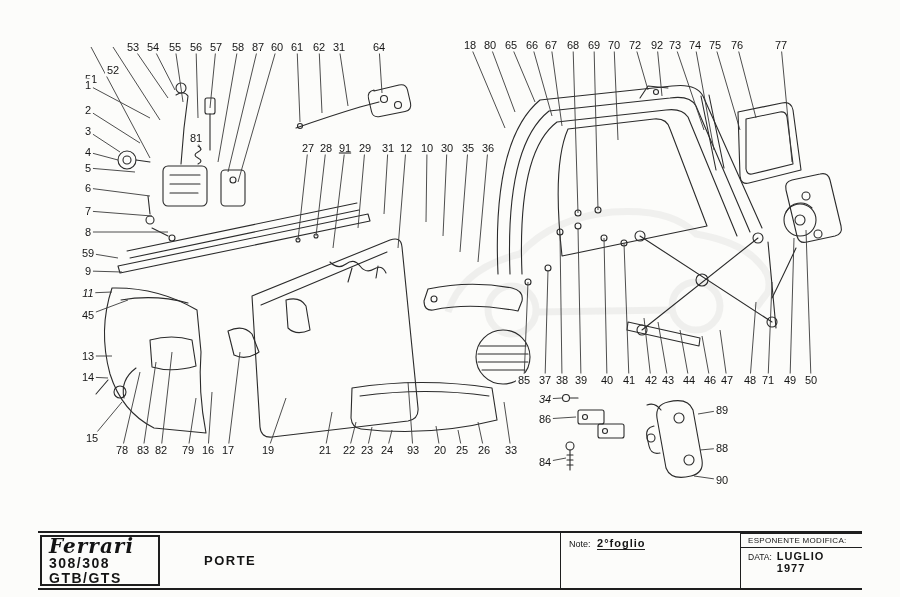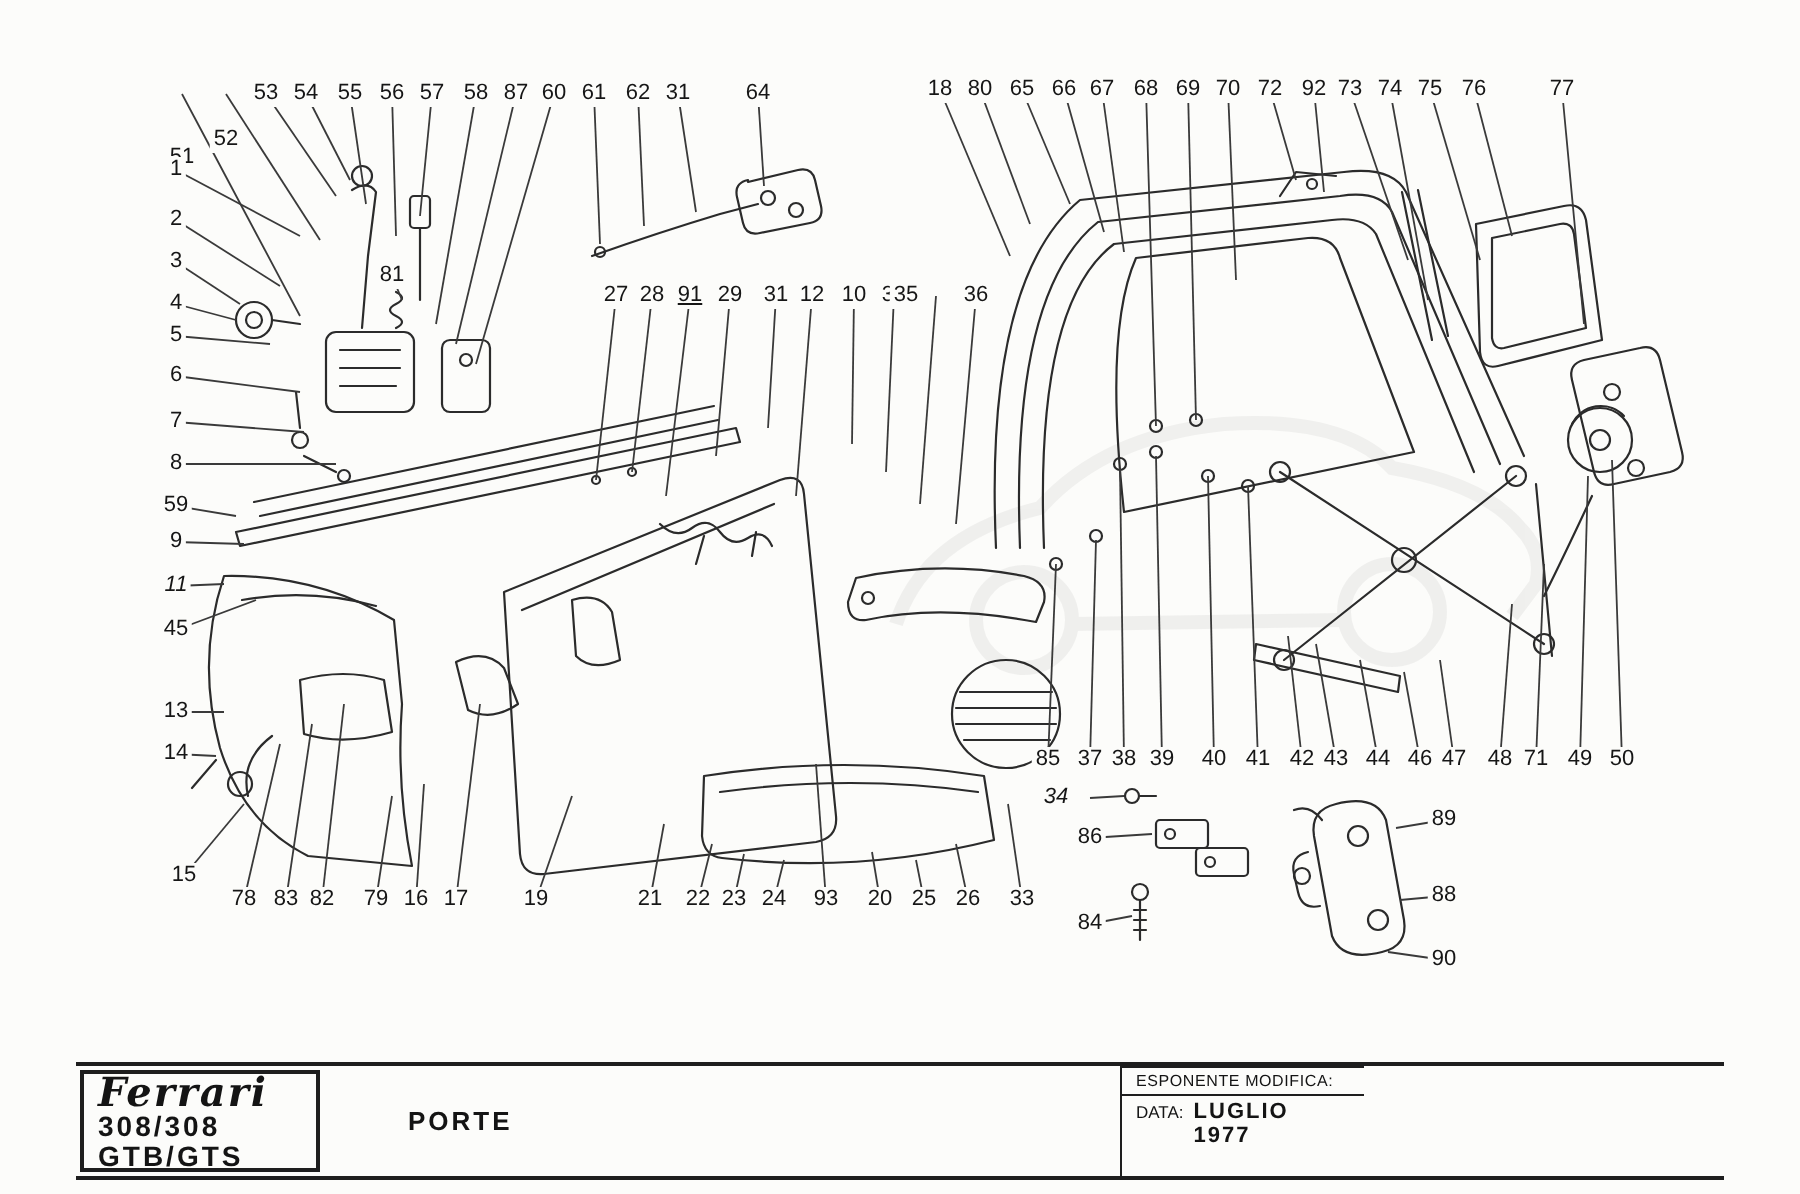--- a/index.html
+++ b/index.html
@@ -390,21 +390,21 @@
       <div class="callout" style="left: 92px; top: 438px;">15</div>
       <div class="callout" style="left: 196px; top: 138px;">81</div>
       <div class="callout" style="left: 308px; top: 148px;">27</div>
       <div class="callout" style="left: 326px; top: 148px;">28</div>
       <div class="callout" style="left: 345px; top: 148px; text-decoration: underline;">91</div>
       <div class="callout" style="left: 365px; top: 148px;">29</div>
       <div class="callout" style="left: 388px; top: 148px;">31</div>
       <div class="callout" style="left: 406px; top: 148px;">12</div>
       <div class="callout" style="left: 427px; top: 148px;">10</div>
       <div class="callout" style="left: 447px; top: 148px;">30</div>
-      <div class="callout" style="left: 453px; top: 148px; text-align: right;">35</div>
+      <div class="callout" style="left: 468px; top: 148px; text-align: right;">35</div>
       <div class="callout" style="left: 488px; top: 148px;">36</div>
       <div class="callout" style="left: 470px; top: 45px;">18</div>
       <div class="callout" style="left: 490px; top: 45px;">80</div>
       <div class="callout" style="left: 511px; top: 45px;">65</div>
       <div class="callout" style="left: 532px; top: 45px;">66</div>
       <div class="callout" style="left: 551px; top: 45px;">67</div>
       <div class="callout" style="left: 573px; top: 45px;">68</div>
       <div class="callout" style="left: 594px; top: 45px;">69</div>
       <div class="callout" style="left: 614px; top: 45px;">70</div>
       <div class="callout" style="left: 635px; top: 45px;">72</div>
@@ -438,39 +438,43 @@
       <div class="callout" style="left: 268px; top: 450px;">19</div>
       <div class="callout" style="left: 325px; top: 450px;">21</div>
       <div class="callout" style="left: 349px; top: 450px;">22</div>
       <div class="callout" style="left: 367px; top: 450px;">23</div>
       <div class="callout" style="left: 387px; top: 450px;">24</div>
       <div class="callout" style="left: 413px; top: 450px;">93</div>
       <div class="callout" style="left: 440px; top: 450px;">20</div>
       <div class="callout" style="left: 462px; top: 450px;">25</div>
       <div class="callout" style="left: 484px; top: 450px;">26</div>
       <div class="callout" style="left: 511px; top: 450px;">33</div>
-      <div class="callout" style="left: 528px; top: 399px; font-style: italic;">34</div>
+      <div class="callout" style="left: 545px; top: 399px; font-style: italic;">34</div>
       <div class="callout" style="left: 545px; top: 419px;">86</div>
       <div class="callout" style="left: 545px; top: 462px;">84</div>
       <div class="callout" style="left: 722px; top: 410px;">89</div>
       <div class="callout" style="left: 722px; top: 448px;">88</div>
       <div class="callout" style="left: 722px; top: 480px;">90</div>
     </div>
 
   <div id="titleblock">
     <div class="logo-cell">
       <div class="logo-inner">
         <div class="ferrari-script">Ferrari</div>
         <div class="model-line">308/308</div>
         <div class="model-line">GTB/GTS</div>
       </div>
     </div>
     <div class="porte-cell">
       <span>PORTE</span>
     </div>
+    <div class="note-cell">
+      <span class="note-label">Note:</span>
+      <span class="note-value">2°foglio</span>
+    </div>
     <div class="tav-cell">
       <div class="esponente-row">ESPONENTE  MODIFICA:</div>
       <div class="data-row">
         <span>DATA:</span>
         <b>LUGLIO  1977</b>
       </div>
     </div>
   </div>
 
 </div>

